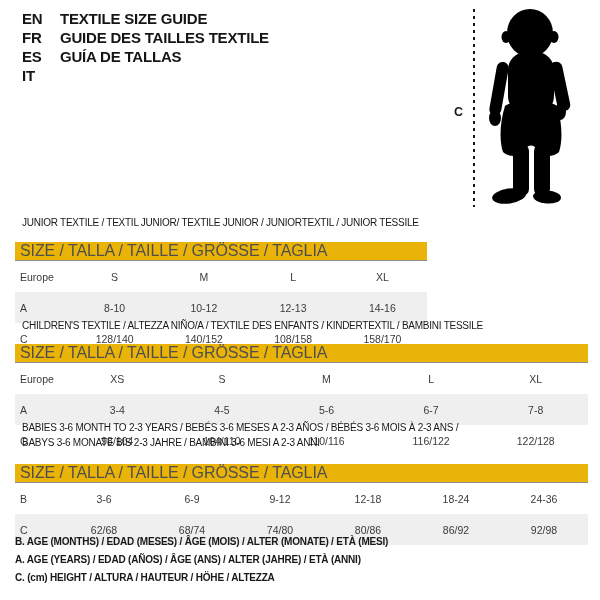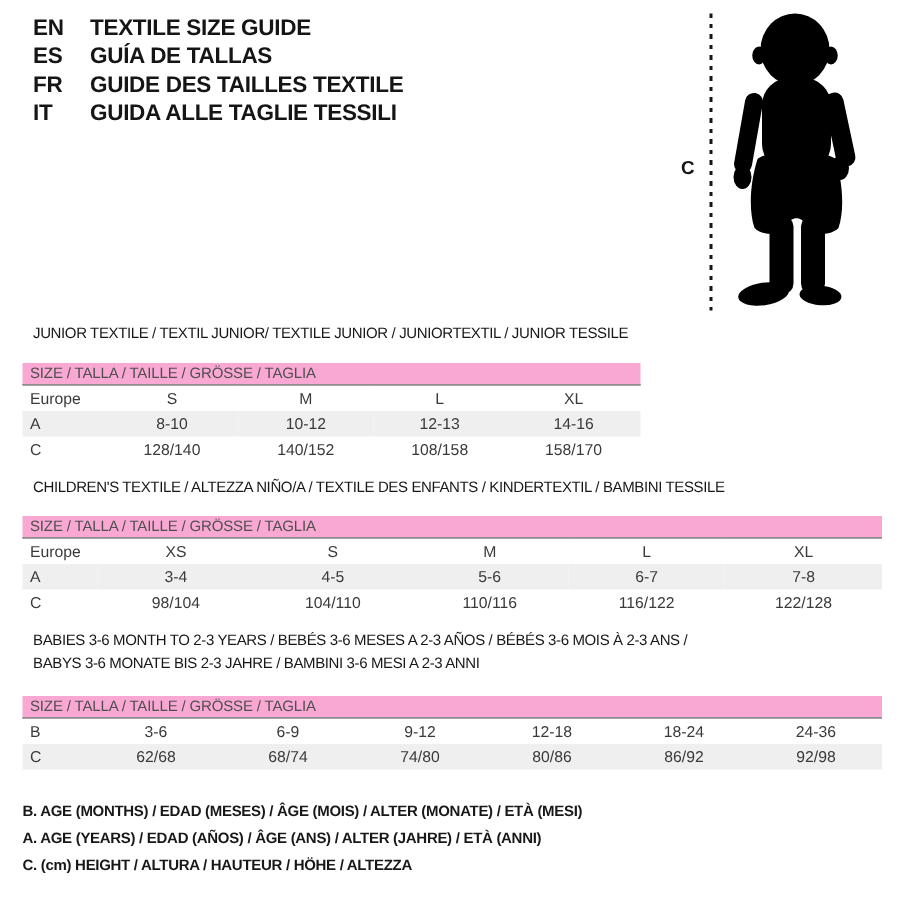--- a/index.html
+++ b/index.html
@@ -20,48 +20,47 @@
   .sec-title{position:absolute;left:22px;font-weight:normal;font-size:10px;letter-spacing:-0.25px;
     line-height:15px;white-space:pre-line;color:#181818;width:575px;}
   #t1-title{top:215px;}
   #t2-title{top:318px;}
   #t3-title{top:420px;}
   
   table{position:absolute;left:15px;border-collapse:collapse;table-layout:fixed;}
   #t1{top:242px;width:412px;}
   #t2{top:344px;width:573px;}
   #t3{top:464px;width:573px;}
-  th{background:#f9a8d4;color:#4f4f4f;font-weight:normal;font-size:10px;text-align:left;
+  th{background:#eab308;color:#4f4f4f;font-weight:normal;font-size:16px;text-align:left;
     padding:0 0 0 5px;height:14px;border-bottom:1px solid #8e8e8e;letter-spacing:-0.1px;}
-  td{font-size:10.5px;color:#3a3a3a;text-align:center;height:17px;padding:0;}
+  td{font-size:10.5px;color:#3a3a3a;text-align:center;height:31px;padding:0;}
   td.lbl{text-align:left;padding-left:5px;}
   tbody tr:nth-child(even){background:#efefef;}
   
   .notes{position:absolute;left:15px;top:533px;}
   .note{font-weight:bold;font-size:10px;line-height:18px;letter-spacing:-0.2px;color:#181818;}
 </style>
 </head>
 <body>
 
 <div class="langs">
   <div class="lang-row">
     <span class="lang-code">EN</span>
     <span>TEXTILE SIZE GUIDE</span>
   </div>
   <div class="lang-row">
+    <span class="lang-code">FR</span>
+    <span>GUIDE DES TAILLES TEXTILE</span>
+  </div>
+  <div class="lang-row">
     <span class="lang-code">ES</span>
     <span>GUÍA DE TALLAS</span>
   </div>
   <div class="lang-row">
-    <span class="lang-code">FR</span>
-    <span>GUIDE DES TAILLES TEXTILE</span>
-  </div>
-  <div class="lang-row">
     <span class="lang-code">IT</span>
-    <span>GUIDA ALLE TAGLIE TESSILI</span>
   </div>
 </div>
 
 <div class="fig-line"></div>
 <div class="fig-c">C</div>
 <svg class="fig-baby" width="90" height="202" viewBox="0 0 90 200" xmlns="http://www.w3.org/2000/svg">
   <g fill="#000000">
     <ellipse cx="47" cy="27" rx="23" ry="24"></ellipse>
     <ellipse cx="23" cy="31" rx="4.5" ry="6"></ellipse>
     <ellipse cx="71" cy="31" rx="4.5" ry="6"></ellipse>

